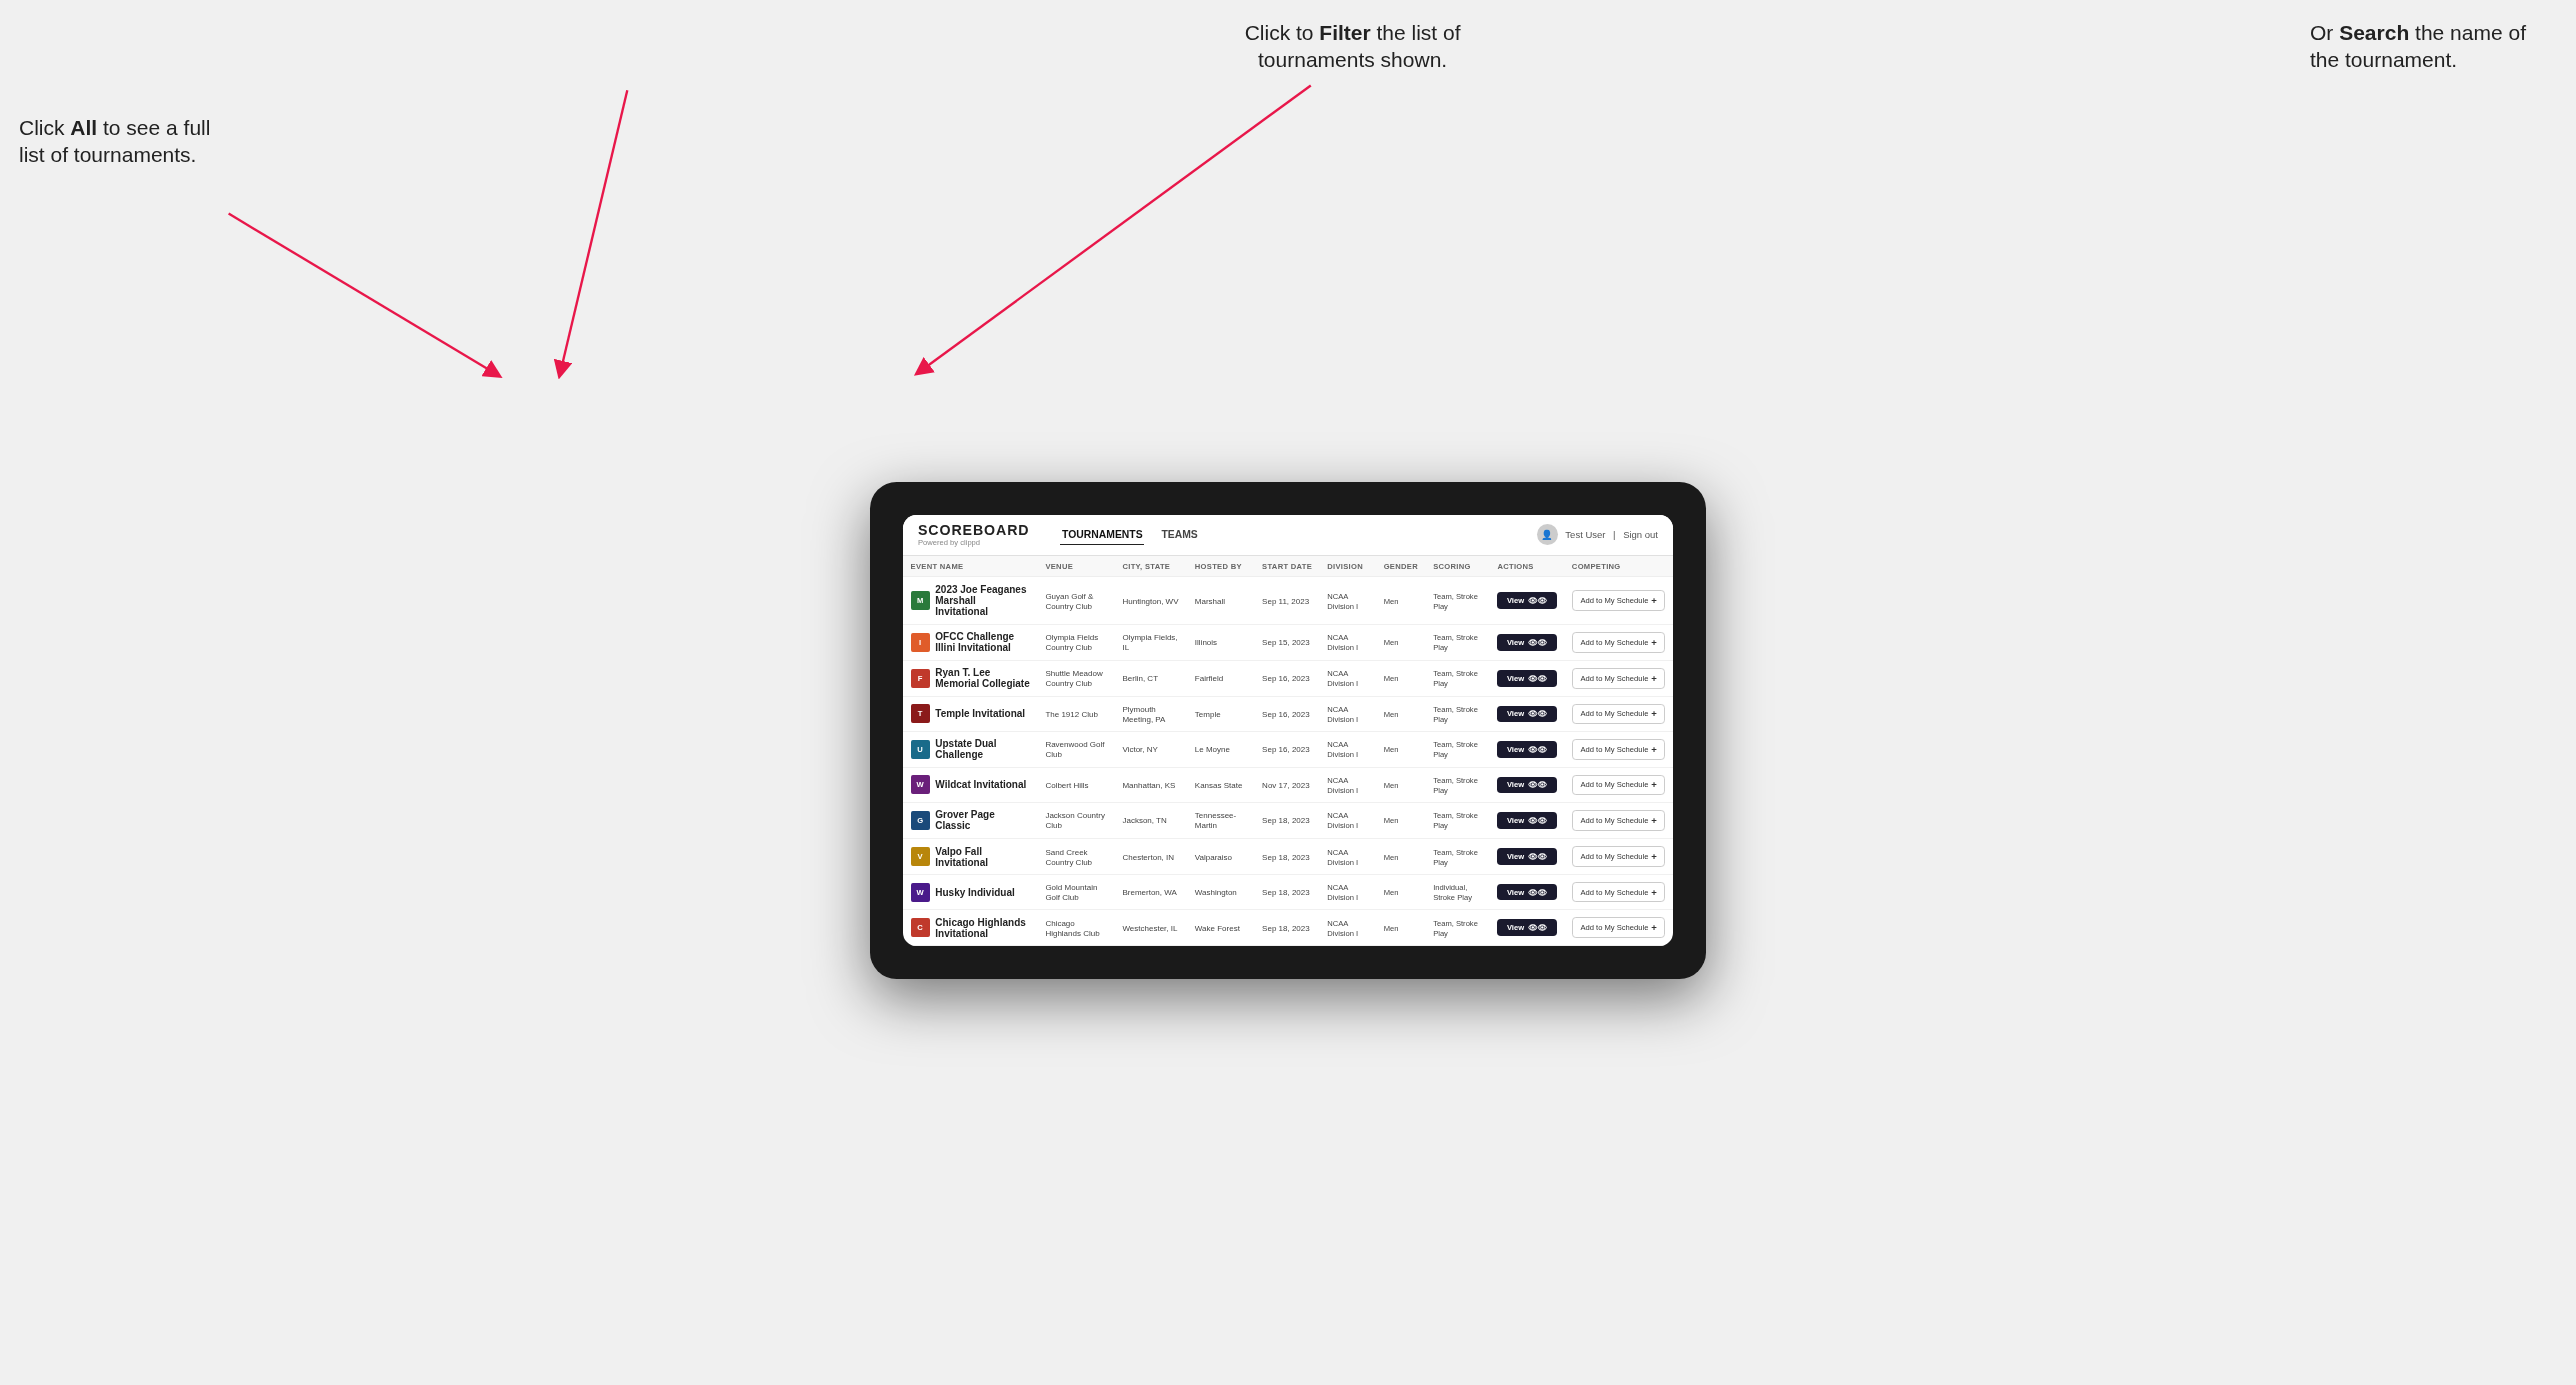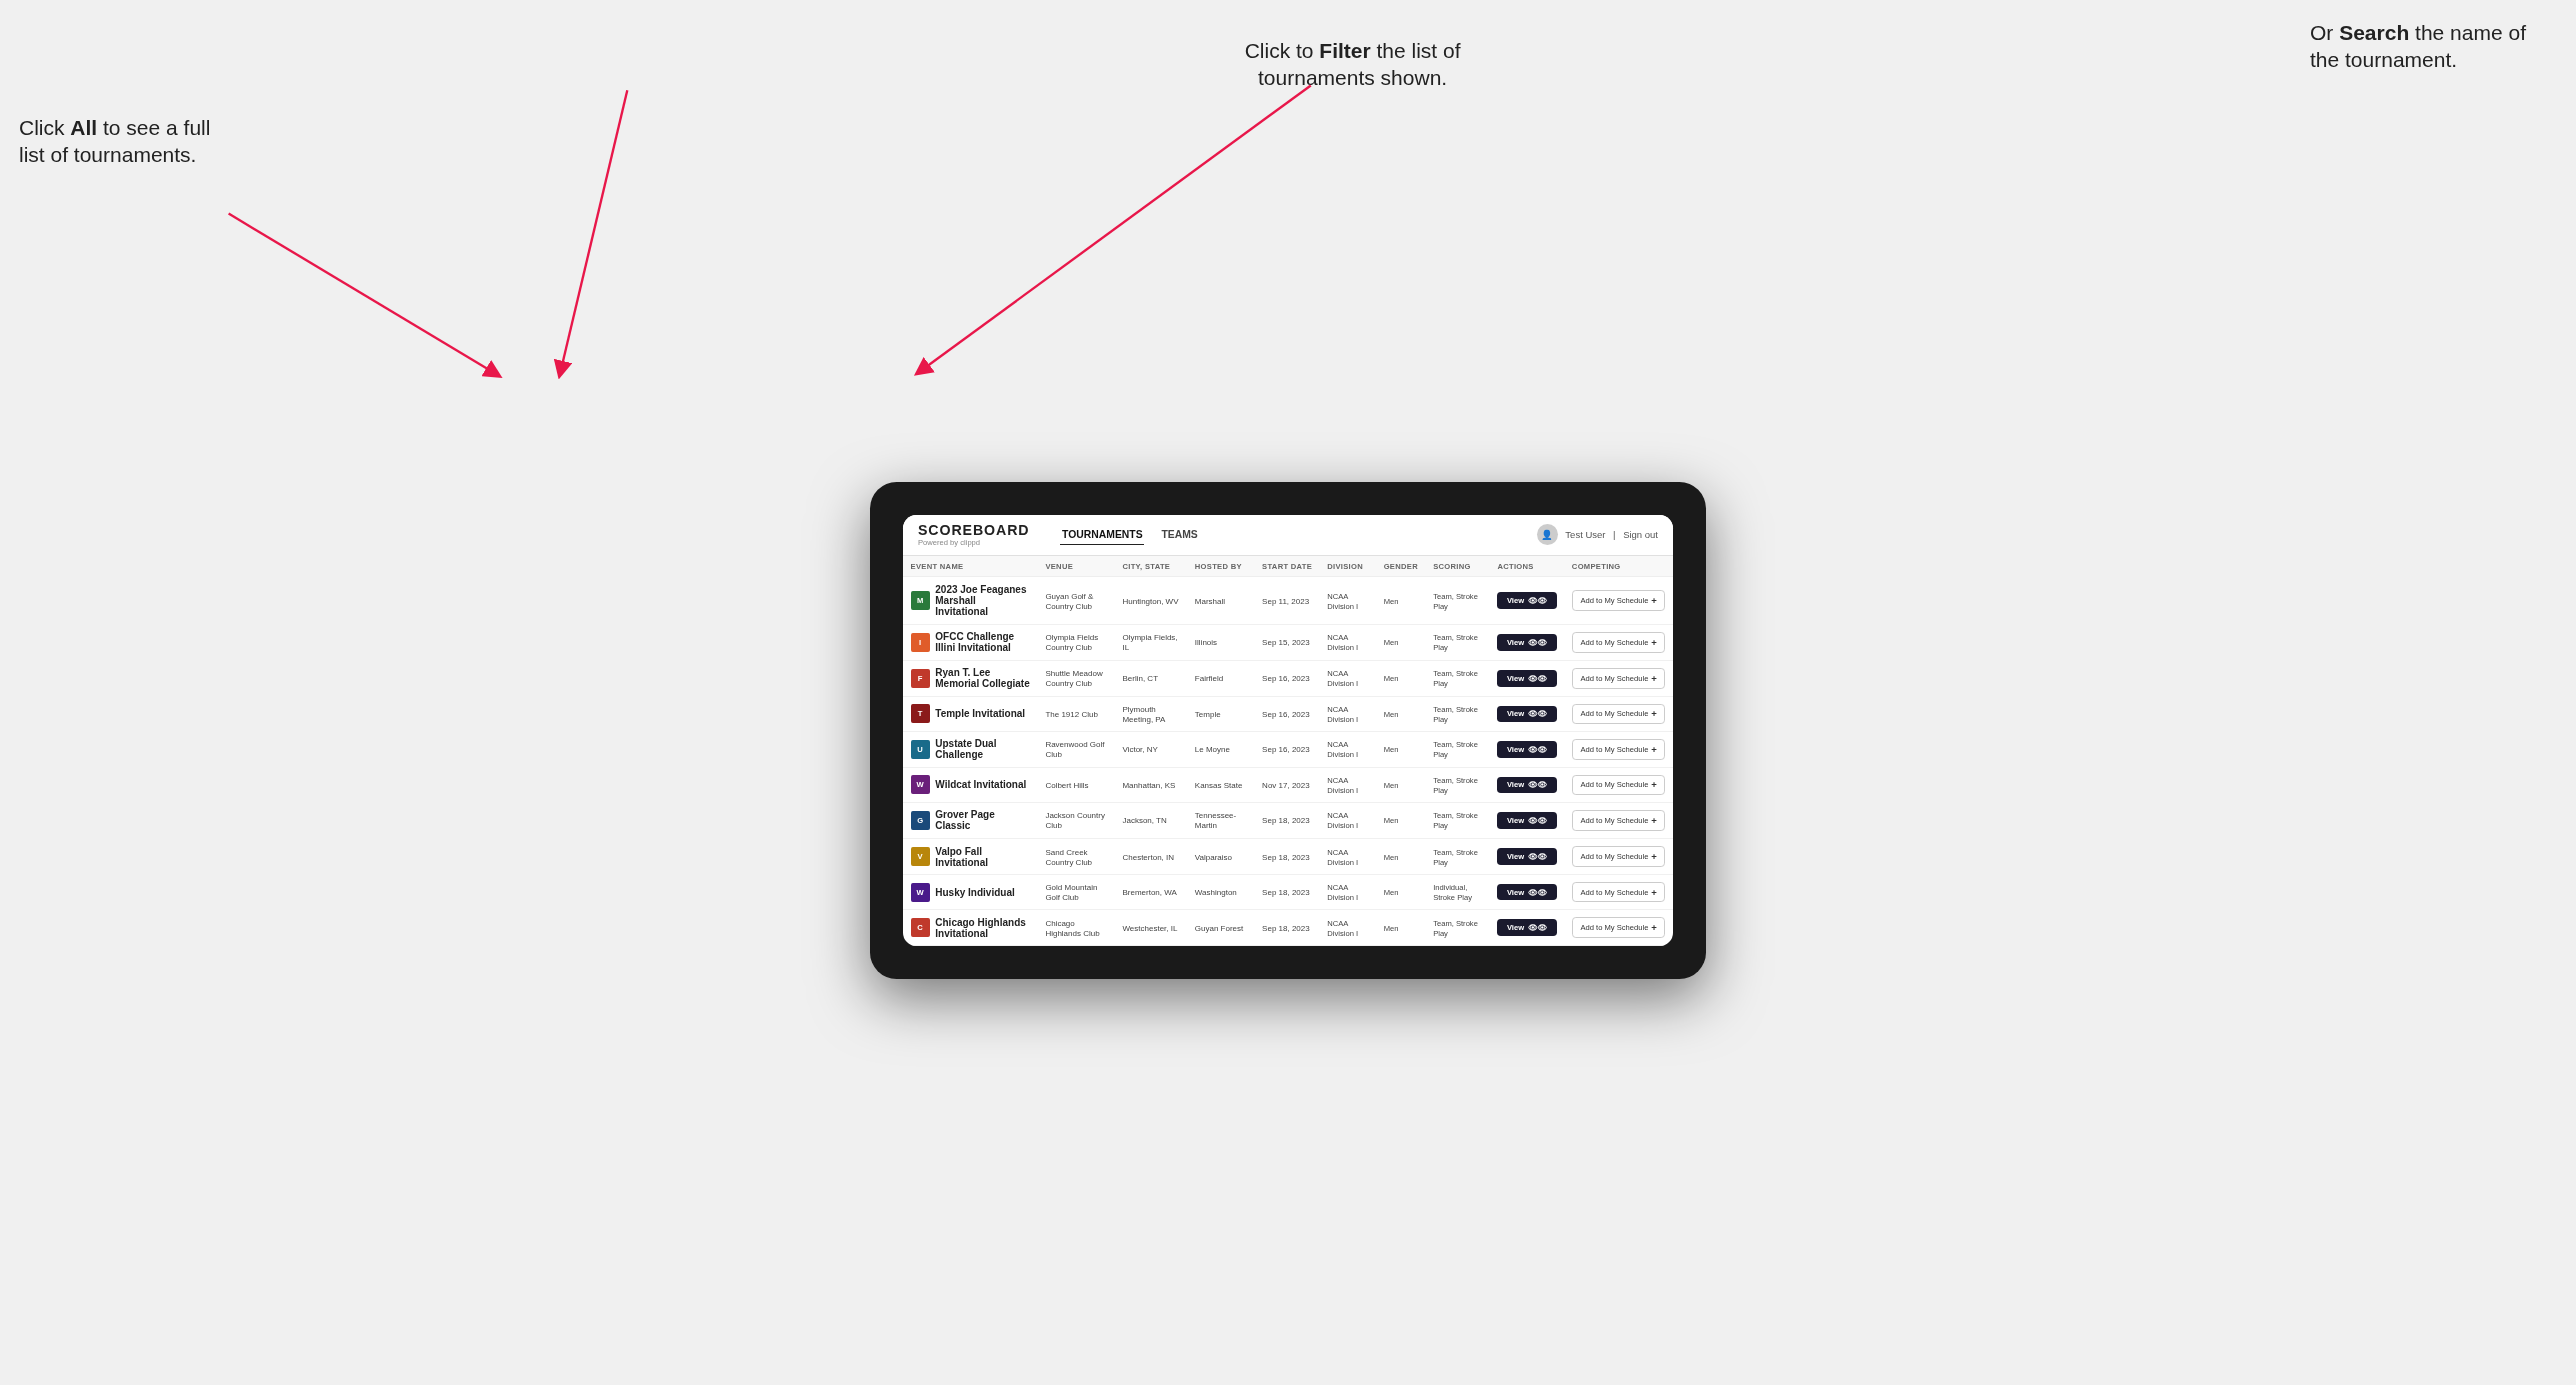--- a/index.html
+++ b/index.html
@@ -21,21 +21,20 @@
       line-height: 1.3;
       color: #222;
     }
     .annotation strong { font-weight: 900; }
     .annotation-top-center {
       top: 19px;
       left: 50%;
       transform: translateX(-30%);
       text-align: center;
       width: 323px;
-      margin-top: 18px;
     }
     .annotation-top-right {
       top: 19px;
       right: 19px;
       text-align: left;
       width: 247px;
     }
     .annotation-left {
       top: 114px;
       left: 19px;
@@ -540,21 +539,21 @@
   </tr>
             <tr>
     <td>
       <div class="event-name-cell">
         <div class="team-logo" style="background:#c0392b;color:#fff;">C</div>
         <span class="event-name-text">Chicago Highlands Invitational</span>
       </div>
     </td>
     <td><span class="venue-text">Chicago Highlands Club</span></td>
     <td><span class="city-text">Westchester, IL</span></td>
-    <td><span class="hosted-text">Guyan Forest</span></td>
+    <td><span class="hosted-text">Wake Forest</span></td>
     <td><span class="date-text">Sep 18, 2023</span></td>
     <td><span class="division-text">NCAA Division I</span></td>
     <td><span class="division-text">Men</span></td>
     <td><span class="division-text">Team, Stroke Play</span></td>
     <td class="actions-cell">
       <button class="view-btn">
         View <span class="eye-icon">👁</span>
       </button>
     </td>
     <td class="competing-cell">

